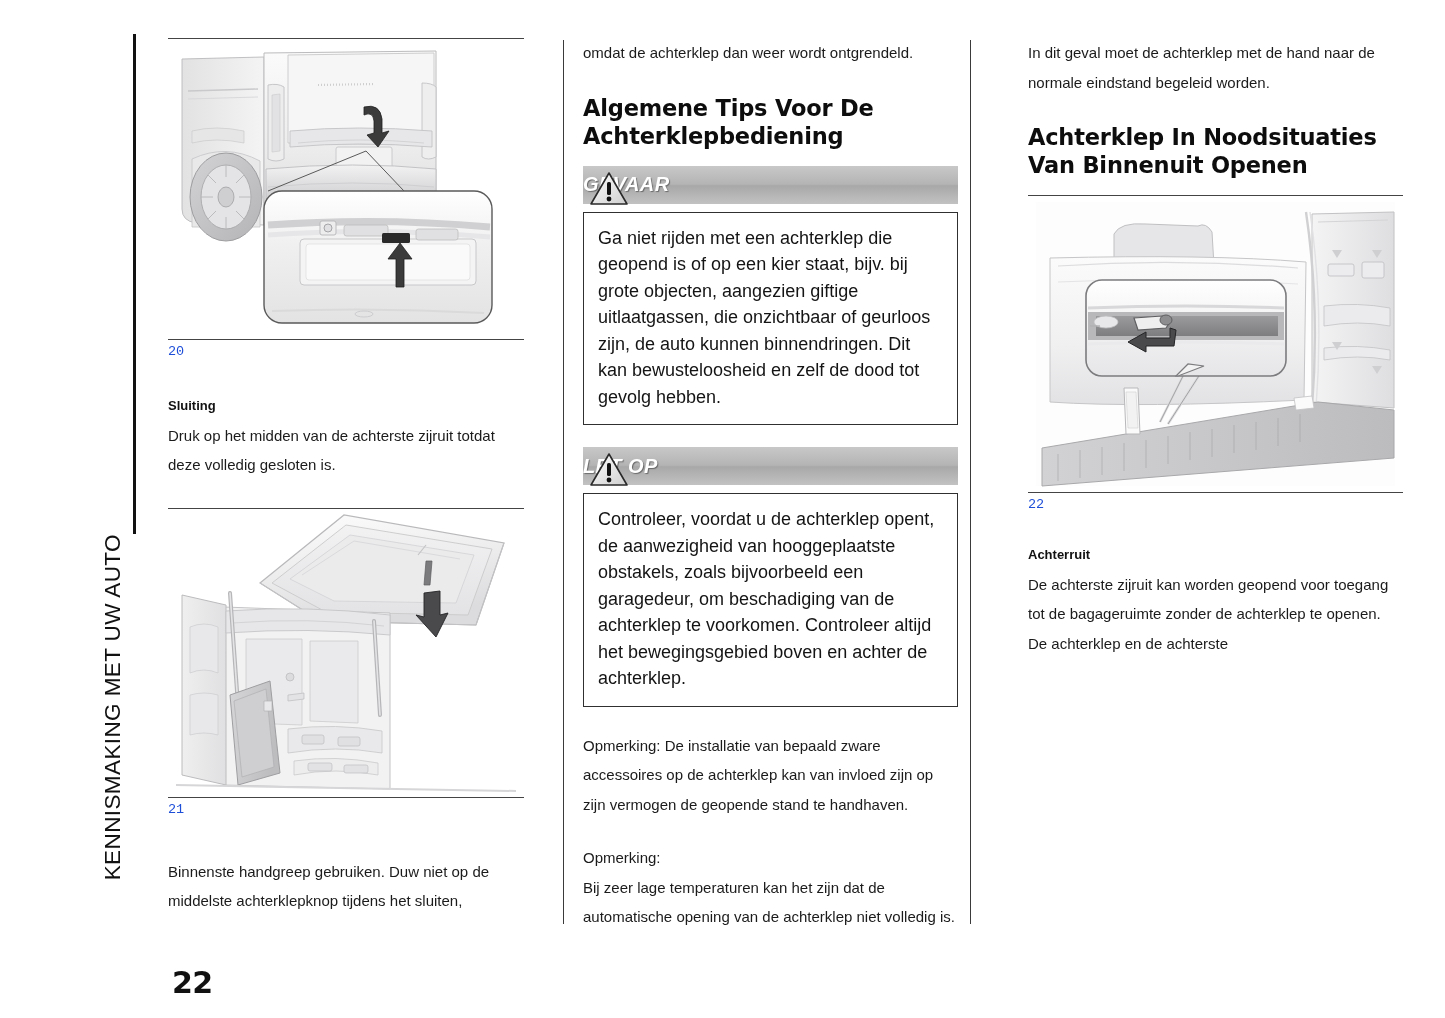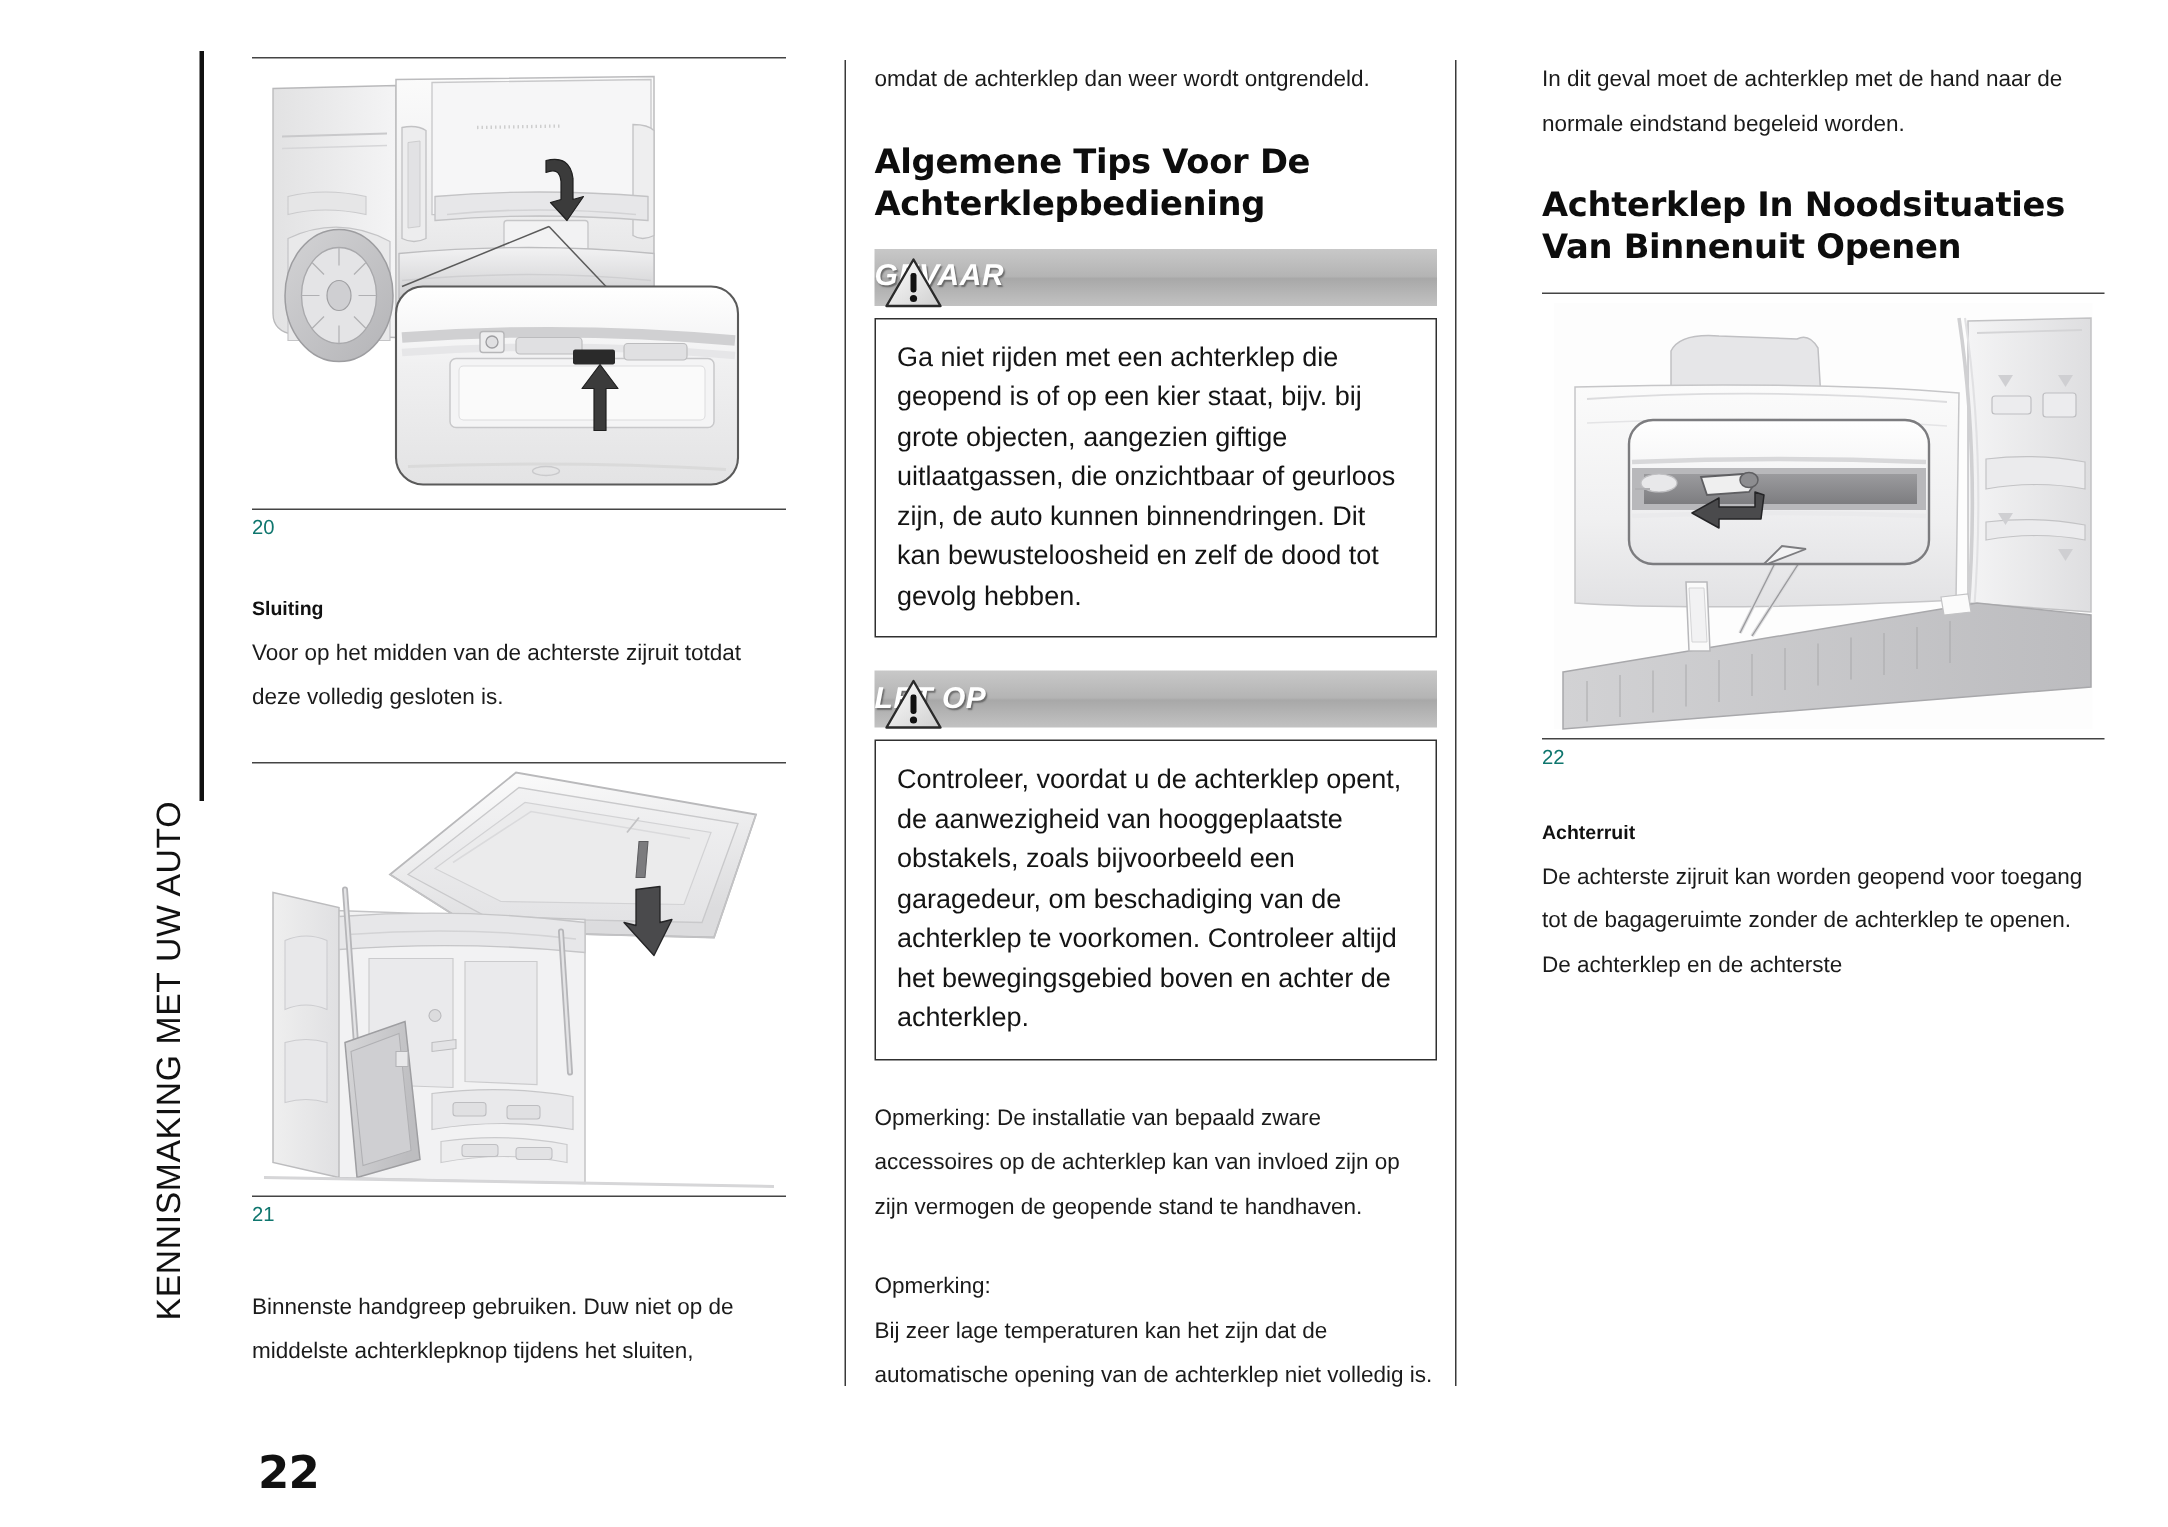--- a/index.html
+++ b/index.html
@@ -108,23 +108,23 @@
     background: #444;
     width: 100%;
   }
   .figure .art {
     width: 100%;
     display: block;
   }
   .fig-caption {
     font-size: 13.5px;
     line-height: 18px;
-    color: #0f766e;
+    color: #1d4ed8;
     margin-top: 3px;
-    font-family: Liberation Sans, sans-serif;
+    font-family: Liberation Mono, monospace;
   }
 
   
   .warn-block { margin-top: 16px; }
   .warn-banner {
     position: relative;
     height: 38px;
     background: linear-gradient(180deg, #c8c8c8 0%, #b4b4b4 48%, #a8a8a8 52%, #c2c2c2 100%);
     display: flex;
     align-items: center;
@@ -278,21 +278,21 @@
         <path d="M228 248 L228 220 L220 220 L232 204 L244 220 L236 220 L236 248 Z" fill="#3b3b3b" stroke="#1f1f1f" stroke-width="0.8" stroke-linejoin="round"></path>
 
         <path d="M104 272 Q210 268 316 274" stroke="#dadada" stroke-width="2" fill="none"></path>
         <ellipse cx="196" cy="275" rx="9" ry="3" fill="none" stroke="#cacacc" stroke-width="0.9"></ellipse>
       </svg>
       <div class="rule-bottom"></div>
       <div class="fig-caption">20</div>
     </div>
 
     <h3 class="subheading" style="margin-top:30px;">Sluiting</h3>
-    <p class="body">Voor op het midden van de achterste zijruit totdat deze volledig gesloten is.</p>
+    <p class="body">Druk op het midden van de achterste zijruit totdat deze volledig gesloten is.</p>
 
     <div class="figure" style="margin-top:28px;">
       <div class="rule-top"></div>
       <svg class="art" viewBox="0 0 356 288">
         <defs>
           <linearGradient id="gateTopG" x1="0" y1="0" x2="0.3" y2="1">
             <stop offset="0%" stop-color="#fdfdfd"></stop>
             <stop offset="50%" stop-color="#eeeeef"></stop>
             <stop offset="100%" stop-color="#dcdcde"></stop>
           </linearGradient>

